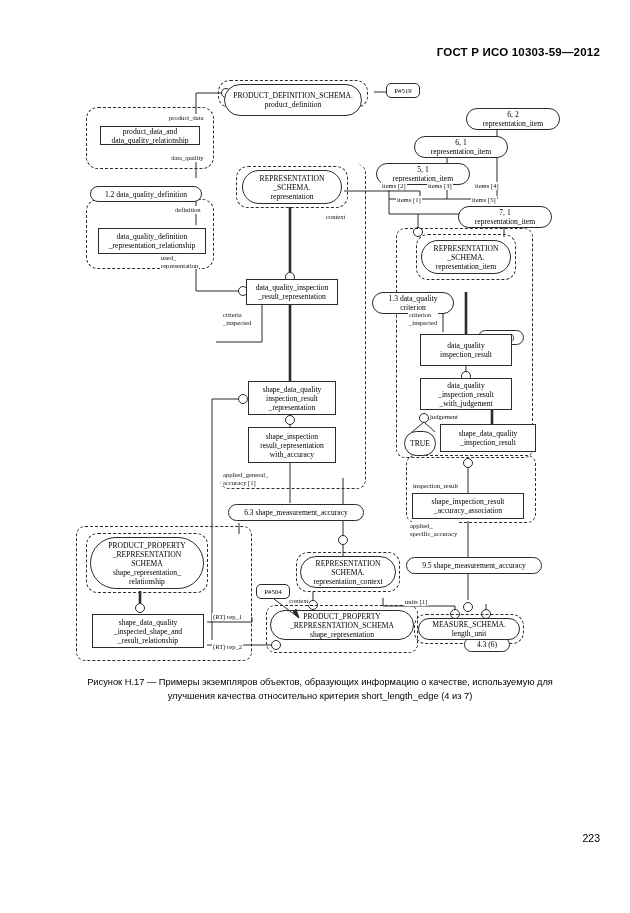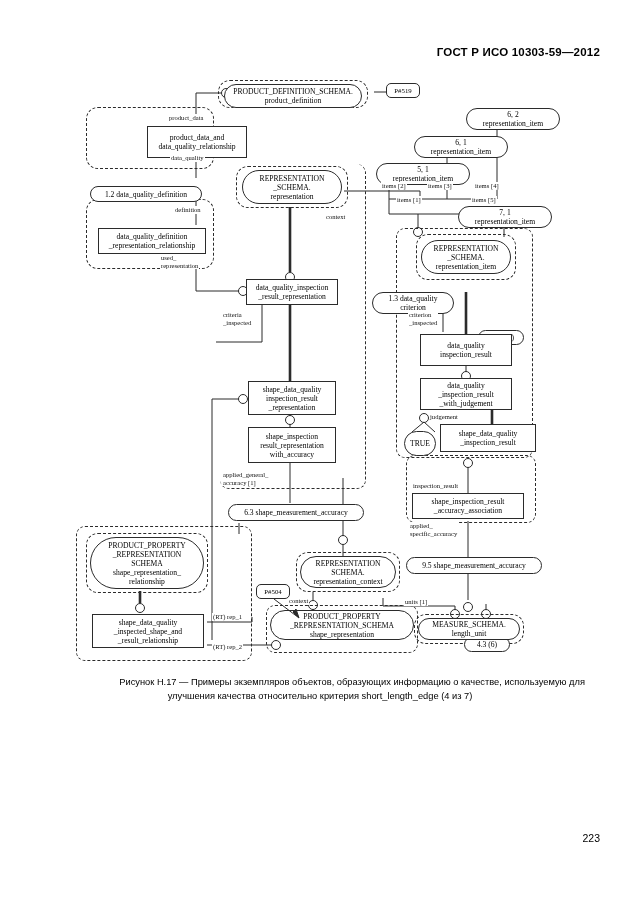--- a/index.html
+++ b/index.html
@@ -6,21 +6,21 @@
   body{width:630px;height:913px;position:relative;font-family:"Liberation Serif",serif;color:#000;}
   #page{position:absolute;left:0;top:0;width:630px;height:913px;overflow:hidden;}
 
   .hdr{position:absolute;right:30px;top:46px;font-family:"Liberation Sans",sans-serif;
        font-weight:bold;font-size:11.5px;letter-spacing:.2px;}
 
   .pgnum{position:absolute;right:30px;top:832px;font-family:"Liberation Sans",sans-serif;font-size:10.5px;}
 
   .cap{position:absolute;left:55px;top:676px;width:530px;text-align:center;
        font-family:"Liberation Sans",sans-serif;font-size:9.3px;line-height:13.5px;}
-  .cap .l1{display:block;text-align:right;}
+  .cap .l1{display:block;text-align:center;}
   .cap b{font-weight:normal;text-align:center;}
 
   
   #svg{position:absolute;left:0;top:0;}
 
   .node{position:absolute;box-sizing:border-box;background:#fff;border:1px solid #2b2b2b;
         display:flex;align-items:center;justify-content:center;text-align:center;
         font-size:7.6px;line-height:9px;padding:1px 2px;}
   .ent{}                                  
   .ell{border-radius:400px;}              
@@ -179,23 +179,23 @@
   <div class="dash sharp" style="left:76px;top:526px;width:176px;height:135px;"></div>
 
   <div class="dash" style="left:86px;top:533px;width:122px;height:60px;"></div>
 
   <div class="dash" style="left:296px;top:552px;width:104px;height:40px;"></div>
 
   <div class="dash sharp" style="left:266px;top:605px;width:152px;height:48px;"></div>
 
   <div class="dash" style="left:414px;top:614px;width:110px;height:30px;"></div>
 
-  <div class="node ell" style="left:224px;top:84px;width:138px;height:24px;text-align:center;">PRODUCT_DEFINITION_SCHEMA.<br>product_definition</div>
-
-  <div class="node ent" style="left:100px;top:126px;width:100px;height:32px;margin-left:47px;">product_data_and<br>data_quality_relationship</div>
+  <div class="node ell" style="left:224px;top:84px;width:138px;height:32px;text-align:center;">PRODUCT_DEFINITION_SCHEMA.<br>product_definition</div>
+
+  <div class="node ent" style="left:100px;top:126px;width:100px;height:19px;">product_data_and<br>data_quality_relationship</div>
 
   <div class="node ell" style="left:90px;top:186px;width:112px;height:16px;">1.2 data_quality_definition</div>
 
   <div class="node ent" style="left:98px;top:228px;width:108px;height:26px;">data_quality_definition<br>_representation_relationship</div>
 
 
   <div class="node ell" style="left:242px;top:170px;width:100px;height:34px;">REPRESENTATION<br>_SCHEMA.<br>representation</div>
 
   <div class="node ent" style="left:246px;top:279px;width:92px;height:26px;">data_quality_inspection<br>_result_representation</div>
 

